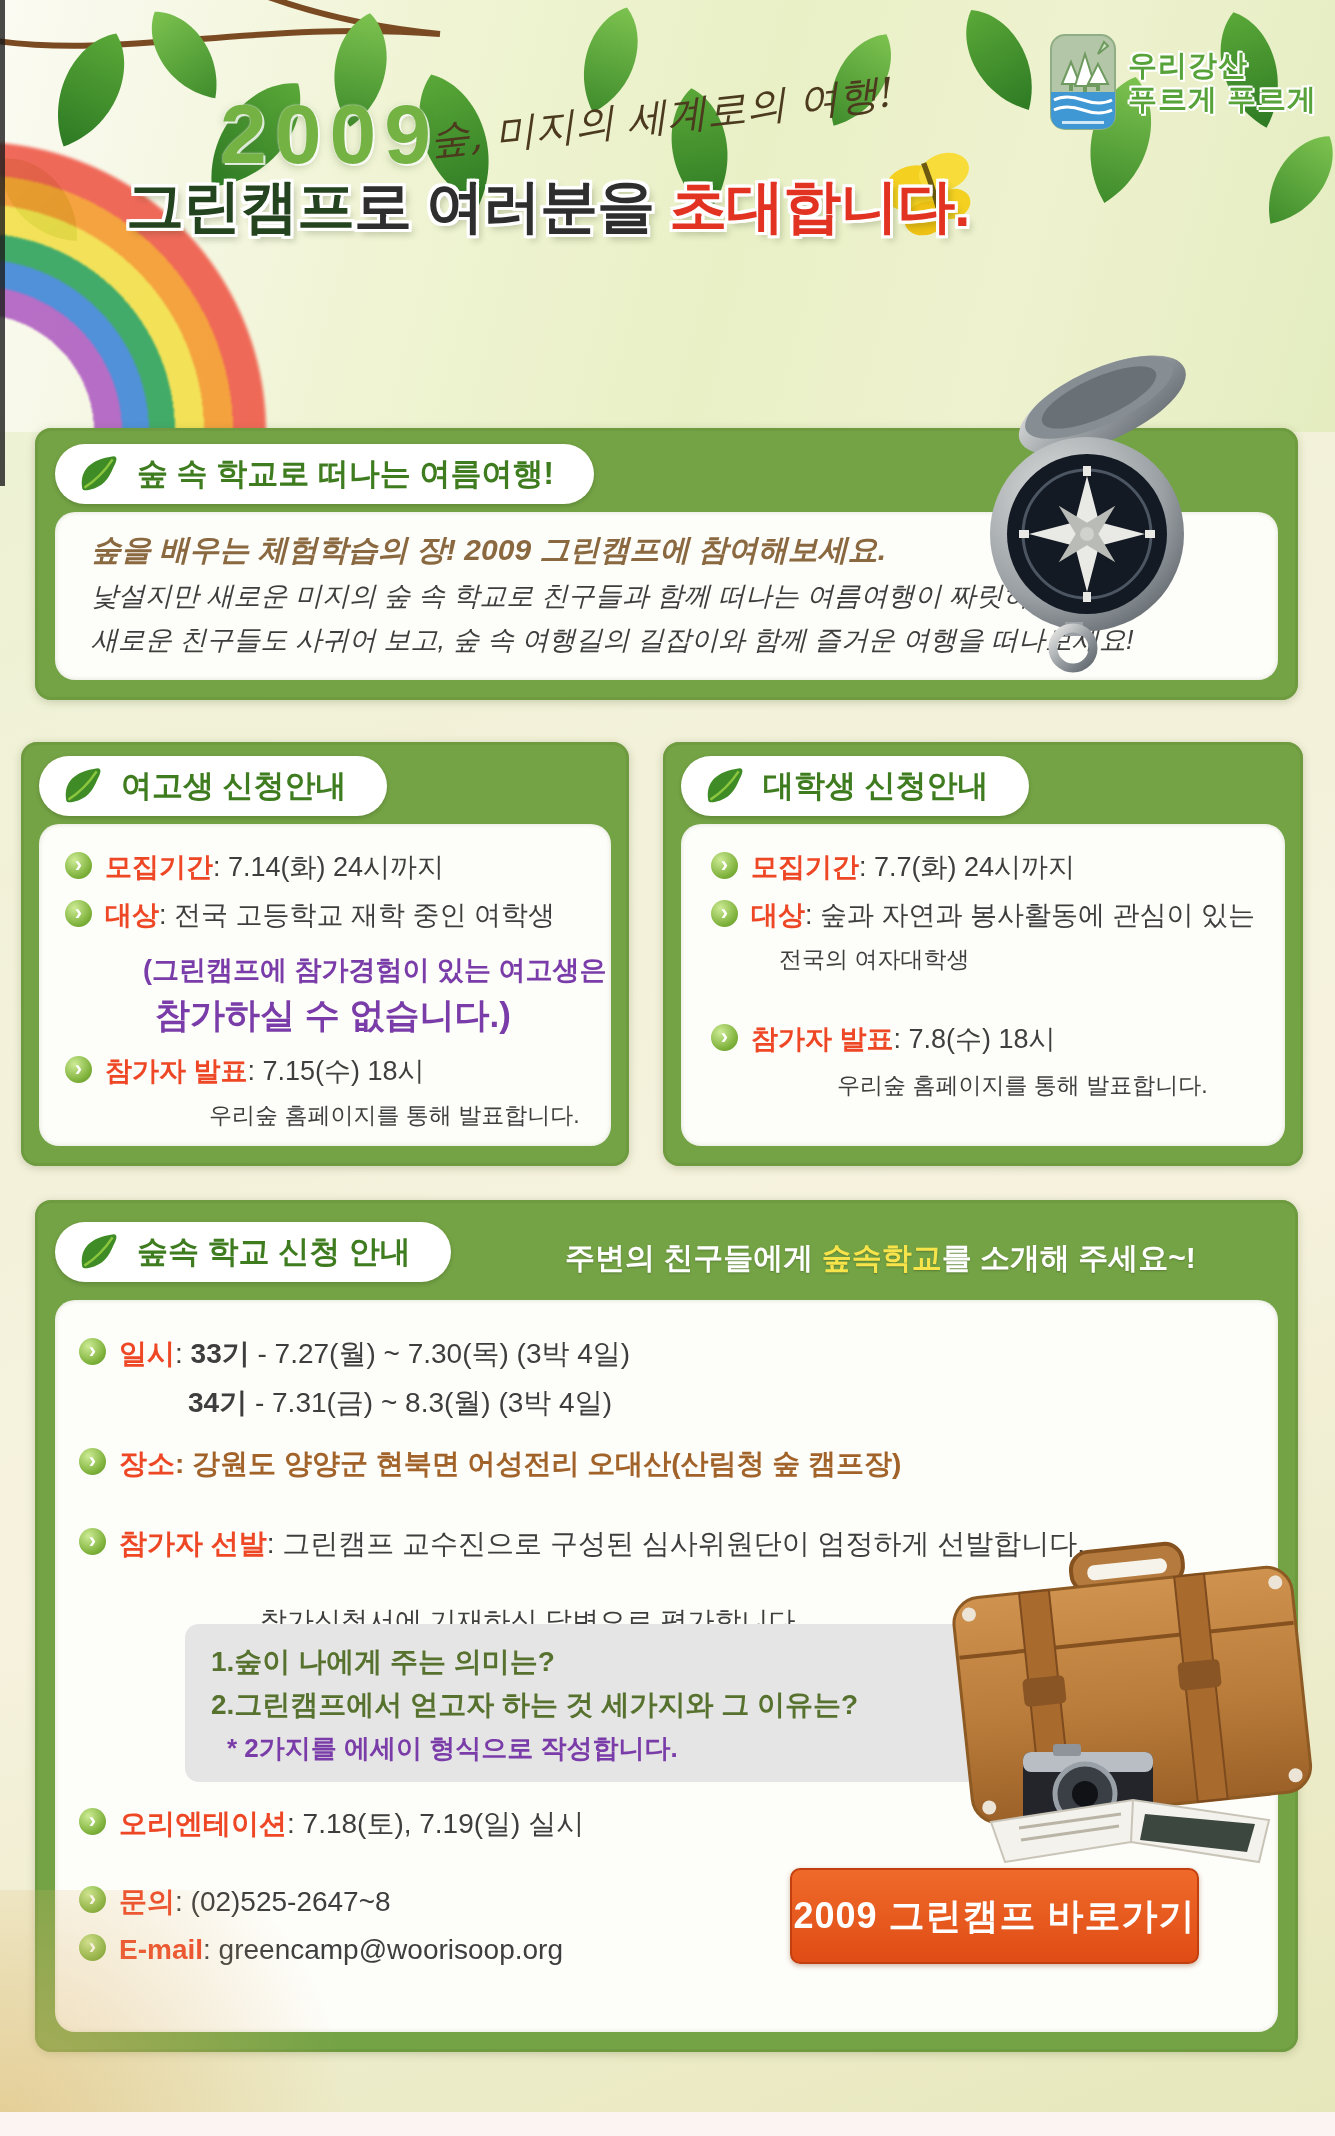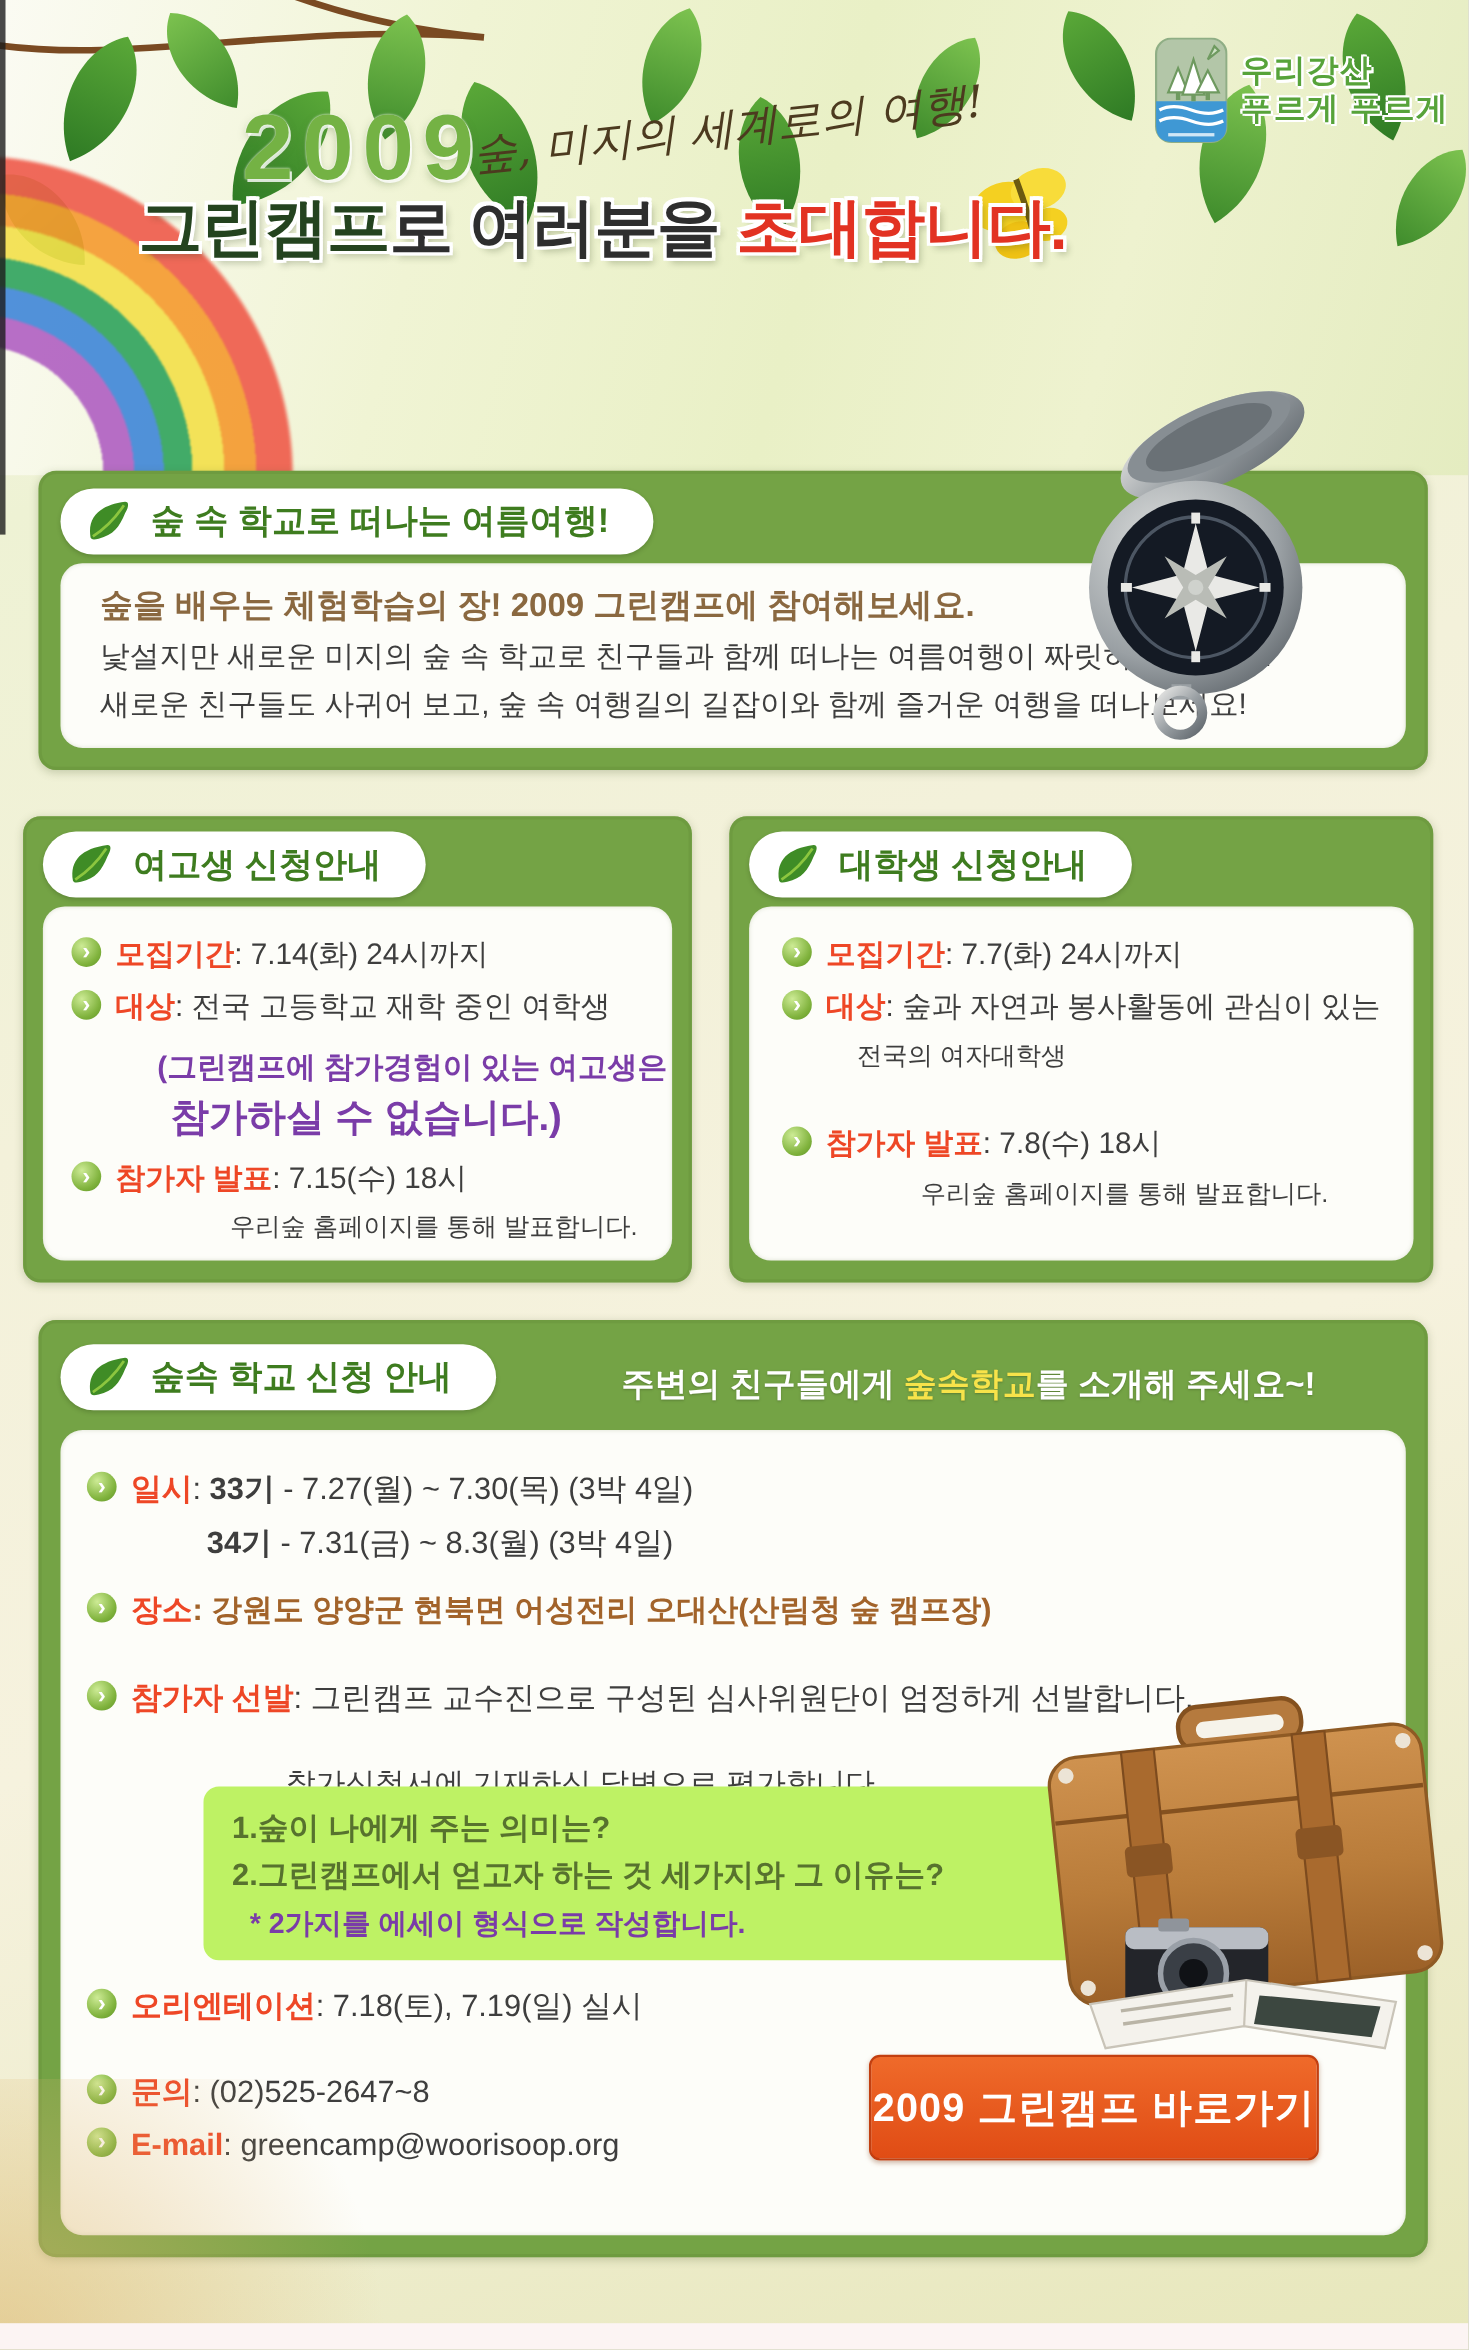--- a/index.html
+++ b/index.html
@@ -51,21 +51,21 @@
     background:radial-gradient(circle at 35% 30%,#cdeb95,#7fb23c 65%,#5d9226);
     color:#fff;font-weight:bold;font-size:22px;line-height:25px;text-align:center;}
   .lbl{color:#ee4726;font-weight:bold;}
   .val{color:#3e3e3e;}
   .b{font-weight:bold;}
   .purple{color:#7a3ca8;font-weight:bold;}
   .brown{color:#a2632a;font-weight:bold;}
   .lead{font-size:30px;font-weight:bold;color:#8a6840;}
   .bodytxt{font-size:27px;color:#3e3e3e;line-height:1.55;}
   .contnote{position:absolute;font-size:23px;color:#3e3e3e;white-space:nowrap;}
-  .qbox{position:absolute;background:#bef264;border-radius:14px;padding:16px 26px;}
+  .qbox{position:absolute;background:#e5e5e5;border-radius:14px;padding:16px 26px;}
   .qline{font-size:28px;font-weight:bold;color:#57722e;line-height:1.55;white-space:nowrap;}
   .qnote{font-size:26px;font-weight:bold;color:#7a3ca8;margin-left:16px;margin-top:4px;white-space:nowrap;}
   .gobtn{position:absolute;width:405px;height:92px;border-radius:10px;border:2px solid #c23f10;
     background:linear-gradient(180deg,#ef6a2a,#e04c15);display:flex;align-items:center;justify-content:center;
     color:#fff;font-size:36px;font-weight:bold;letter-spacing:1px;box-shadow:0 2px 5px rgba(120,50,10,.35);cursor:pointer;}
 </style>
 </head>
 <body>
 
 <div class="page">
@@ -141,21 +141,21 @@
   </div>
 
   <div class="abs sec" style="left:35px;top:428px;width:1263px;height:272px;">
     <div class="pill" style="left:20px;top:16px;">
       <svg width="46" height="46" viewBox="0 0 44 44">
         <path d="M7 36 C4 18 15 8 37 5 C41 5 40 10 37 15 C32 27 27 34 14 37 C10 38 8 38 7 36 Z" fill="#3f8c26"></path>
         <path d="M9 35 C20 28 28 20 36 8" stroke="#8cc63f" stroke-width="2.4" fill="none"></path>
       </svg>
       <span class="pill-t">숲 속 학교로 떠나는 여름여행!</span>
     </div>
-    <div class="whitebox" style="left:20px;top:84px;width:1223px;height:168px;padding:0;">
+    <div class="whitebox" style="left:20px;top:84px;width:1223px;height:168px;padding:0;font-style:italic;">
       <div class="abs lead" style="left:36px;top:18px;">숲을 배우는 체험학습의 장! 2009 그린캠프에 참여해보세요.</div>
       <div class="abs bodytxt" style="left:36px;top:64px;">낯설지만 새로운 미지의 숲 속 학교로 친구들과 함께 떠나는 여름여행이 짜릿하지 않나요?</div>
       <div class="abs bodytxt" style="left:36px;top:108px;">새로운 친구들도 사귀어 보고, 숲 속 여행길의 길잡이와 함께 즐거운 여행을 떠나보세요!</div>
     </div>
   </div>
 
   <svg class="abs" style="left:985px;top:326px;z-index:3" width="220" height="348" viewBox="0 0 220 348">
     <defs>
       <linearGradient id="met" x1="0" y1="0" x2="1" y2="1">
         <stop offset="0" stop-color="#e8e8e6"></stop>

